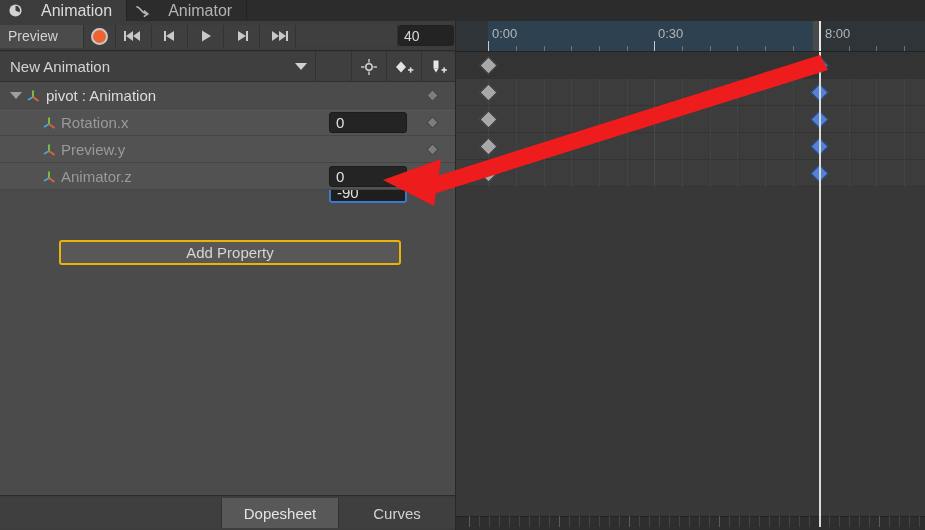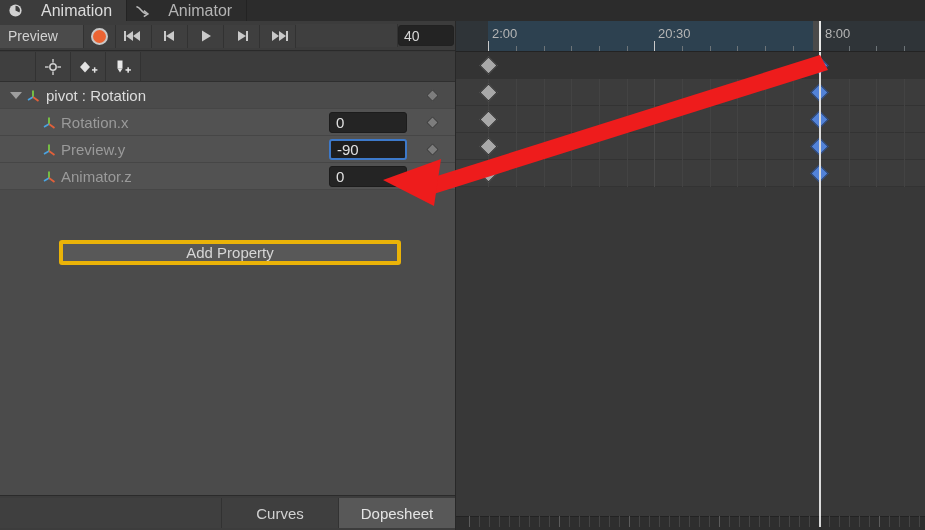--- a/index.html
+++ b/index.html
@@ -131,33 +131,34 @@
     border: 1px solid #1c1c1c;
     border-radius: 3px;
     color: #e0e0e0;
     font-size: 15px;
     display: flex; align-items: center;
     padding-left: 6px;
   }
   .valuebox.focused {
     border: 2px solid #3d79c9;
     background: #1e1e1e;
+    margin-top: 43px;
   }
   .keydiamond-sm {
     position: absolute; right: 18px; top: 9px;
     width: 9px; height: 9px;
     background: #7d7d7d;
     border: 1px solid #3a3a3a;
     transform: rotate(45deg);
   }
   .addprop {
     position: absolute; left: 59px; top: 158px;
     width: 342px; height: 25px;
     background: #585858;
-    border: 4px solid #eab308;
+    border: 2px solid #eab308;
     border-radius: 3px;
     display: flex; align-items: center; justify-content: center;
     color: #d6d6d6;
     font-size: 15px;
   }
 
   
   .bottombar {
     position: absolute; left: 0; top: 495px;
     width: 455px; height: 35px;
@@ -307,20 +308,24 @@
         <rect x="19" y="2" width="2" height="10" fill="#c9c9c9"></rect>
       </svg>
     </div>
     <div class="tb-spacer"></div>
     <div class="framefield">
       <span>40</span>
     </div>
   </div>
 
   <div class="toolbar2">
+    <div class="clipsel">
+      <span>New Animation</span>
+      <span class="caret"></span>
+    </div>
     <div class="tb2-gap"></div>
     <div class="tb2-ic">
       <svg width="20" height="20" viewBox="0 0 20 20">
         <circle cx="10" cy="10" r="3.2" fill="none" stroke="#d0d0d0" stroke-width="1.5"></circle>
         <rect x="9.3" y="2" width="1.4" height="3.6" fill="#d0d0d0"></rect>
         <rect x="9.3" y="14.4" width="1.4" height="3.6" fill="#d0d0d0"></rect>
         <rect x="2" y="9.3" width="3.6" height="1.4" fill="#d0d0d0"></rect>
         <rect x="14.4" y="9.3" width="3.6" height="1.4" fill="#d0d0d0"></rect>
       </svg>
     </div>
@@ -343,21 +348,21 @@
 
   <div class="leftpanel">
 
     <div class="prow group">
       <span class="twisty"></span>
       <svg class="axisicon" viewBox="0 0 16 16">
         <line x1="7" y1="9" x2="7" y2="2.5" stroke="#7ac943" stroke-width="1.8"></line>
         <line x1="7" y1="9" x2="2" y2="12" stroke="#4aa3e0" stroke-width="1.8"></line>
         <line x1="7" y1="9" x2="12.5" y2="13" stroke="#e2603a" stroke-width="1.8"></line>
       </svg>
-      <span class="plabel">pivot : Rotation</span>
+      <span class="plabel">pivot : Animation</span>
       <span class="keydiamond-sm"></span>
       <span class="sep"></span>
     </div>
 
     <div class="prow child">
       <span class="childindent"></span>
       <svg class="axisicon" viewBox="0 0 16 16">
         <line x1="7" y1="9" x2="7" y2="2.5" stroke="#7ac943" stroke-width="1.8"></line>
         <line x1="7" y1="9" x2="2" y2="12" stroke="#4aa3e0" stroke-width="1.8"></line>
         <line x1="7" y1="9" x2="12.5" y2="13" stroke="#e2603a" stroke-width="1.8"></line>
@@ -400,25 +405,25 @@
       <span class="sep"></span>
     </div>
 
     <div class="addprop">
       <span>Add Property</span>
     </div>
   </div>
 
   <div class="bottombar">
     <div class="bb-fill"></div>
+    <div class="bb-tab active">
+      <span>Dopesheet</span>
+    </div>
     <div class="bb-tab">
       <span>Curves</span>
-    </div>
-    <div class="bb-tab active">
-      <span>Dopesheet</span>
     </div>
   </div>
 
   <div class="rightpane">
 
     <div class="ruler">
       <div class="ruler-range" style="left:32px;width:331px;"></div>
       <div class="ruler-tail" style="left:357px;width:6px;"></div>
 
       <div class="tick major" style="left:32px;"></div>
@@ -430,22 +435,22 @@
       <div class="tick major" style="left:198px;"></div>
       <div class="tick minor" style="left:226px;"></div>
       <div class="tick minor" style="left:254px;"></div>
       <div class="tick minor" style="left:281px;"></div>
       <div class="tick minor" style="left:309px;"></div>
       <div class="tick minor" style="left:337px;"></div>
       <div class="tick minor" style="left:393px;"></div>
       <div class="tick minor" style="left:420px;"></div>
       <div class="tick minor" style="left:448px;"></div>
 
-      <div class="ruler-lbl" style="left:32px;">2:00</div>
-      <div class="ruler-lbl" style="left:198px;">20:30</div>
+      <div class="ruler-lbl" style="left:32px;">0:00</div>
+      <div class="ruler-lbl" style="left:198px;">0:30</div>
       <div class="ruler-lbl" style="left:365px;">8:00</div>
 
       <div class="playhead-ruler" style="left:363px;"></div>
       <div class="rulerline"></div>
     </div>
 
     <div class="dope">
       <div class="dope-bg-fill"></div>
 
       <div class="drow group" style="top:0px;">

